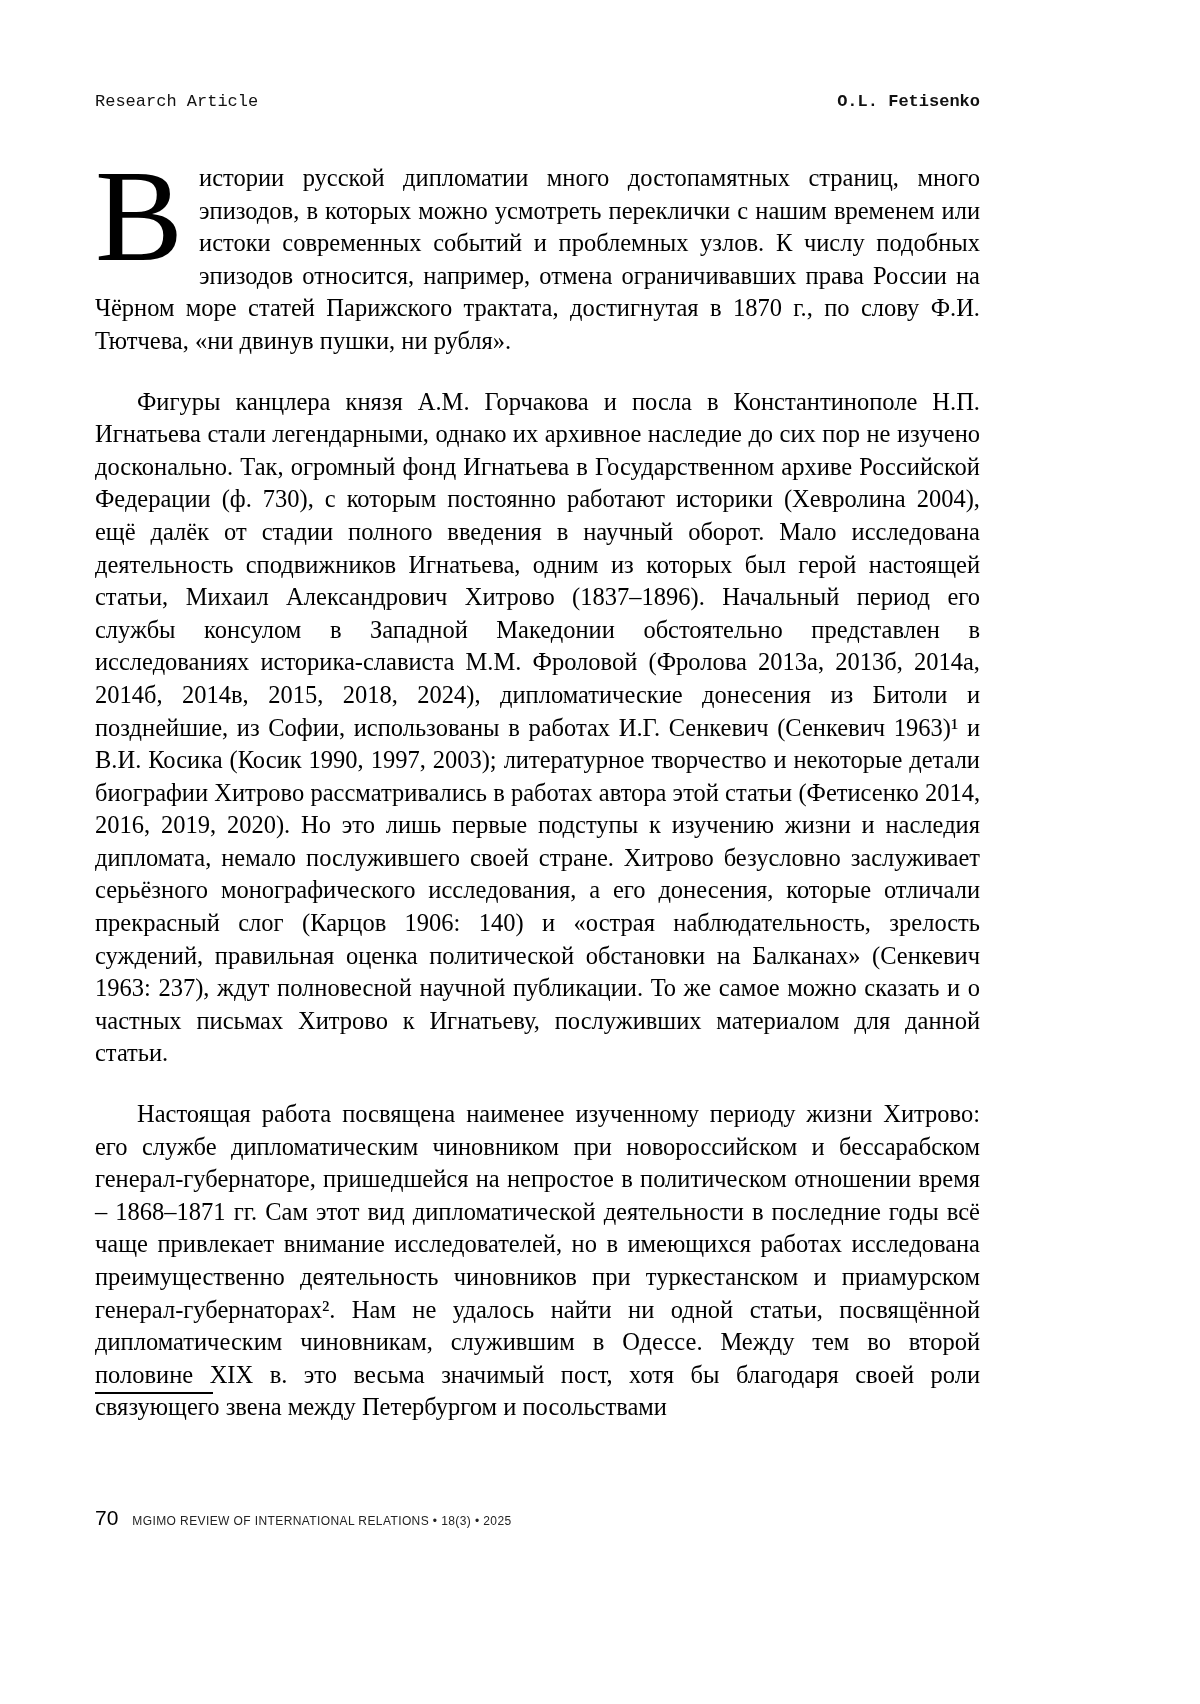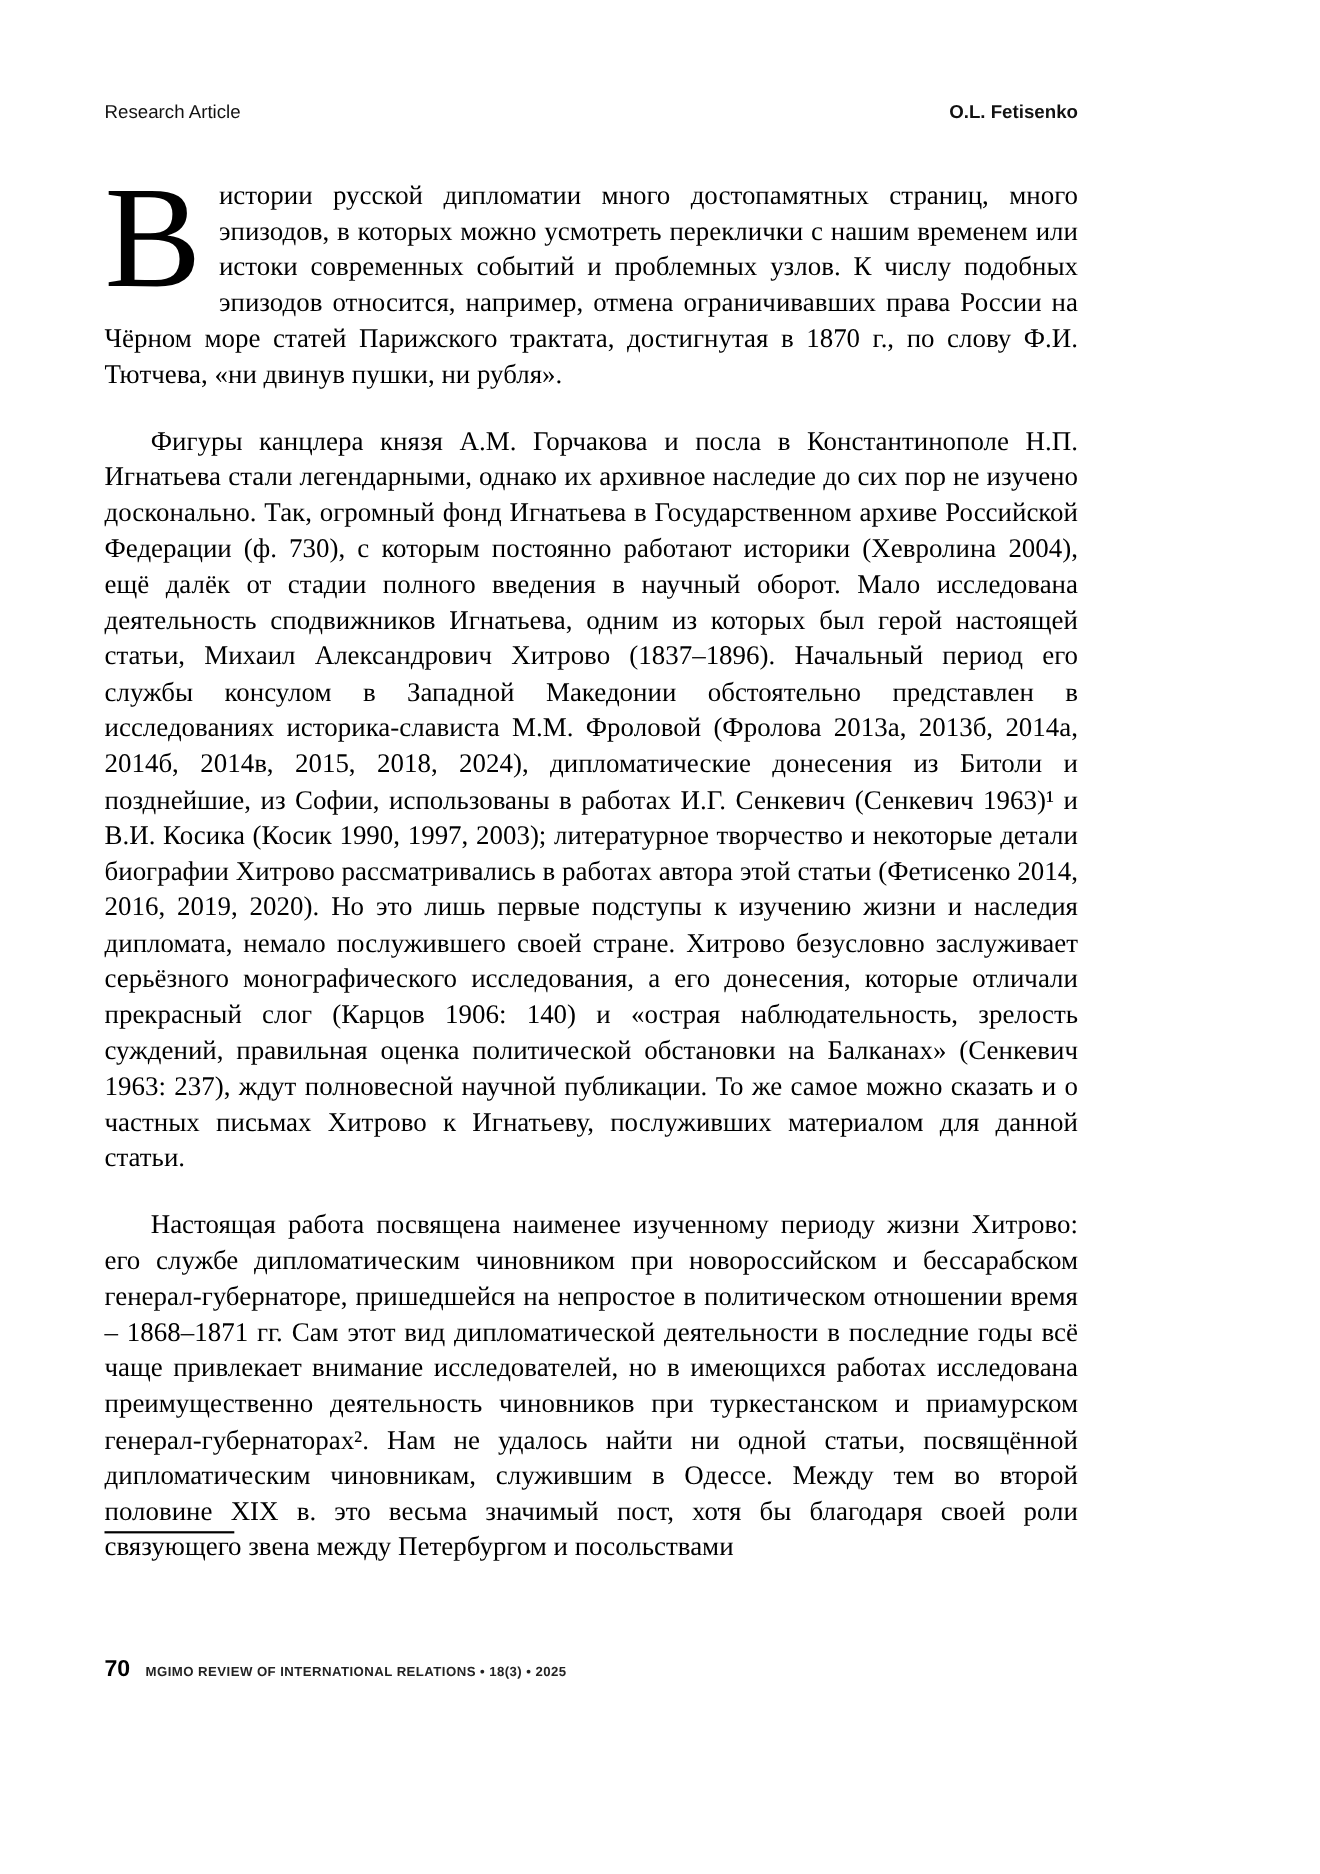--- a/index.html
+++ b/index.html
@@ -18,21 +18,21 @@
     color: #000;
   }
   .header-row {
     position: absolute;
     top: 92px;
     left: 95px;
     width: 885px;
     display: flex;
     justify-content: space-between;
     align-items: flex-start;
-    font-family: Liberation Sans, sans-serif;
+    font-family: Liberation Mono, monospace;
     font-size: 17px;
     color: #111;
   }
   .header-row .author {
     font-weight: bold;
   }
   .body-text {
     position: absolute;
     top: 162px;
     left: 95px;
@@ -85,25 +85,25 @@
     top: 1506px;
     left: 95px;
     width: 885px;
     display: flex;
     align-items: baseline;
     gap: 14px;
     font-family: "Liberation Sans", sans-serif;
   }
   .footer-row .page-num {
     font-size: 21px;
-    font-weight: bold;
+    font-weight: normal;
   }
   .footer-row .journal {
     font-size: 12px;
-    font-weight: bold;
+    font-weight: normal;
     letter-spacing: 0.4px;
     color: #222;
   }
 </style>
 </head>
 <body>
 
 <div class="page">
 
   <div class="header-row">

